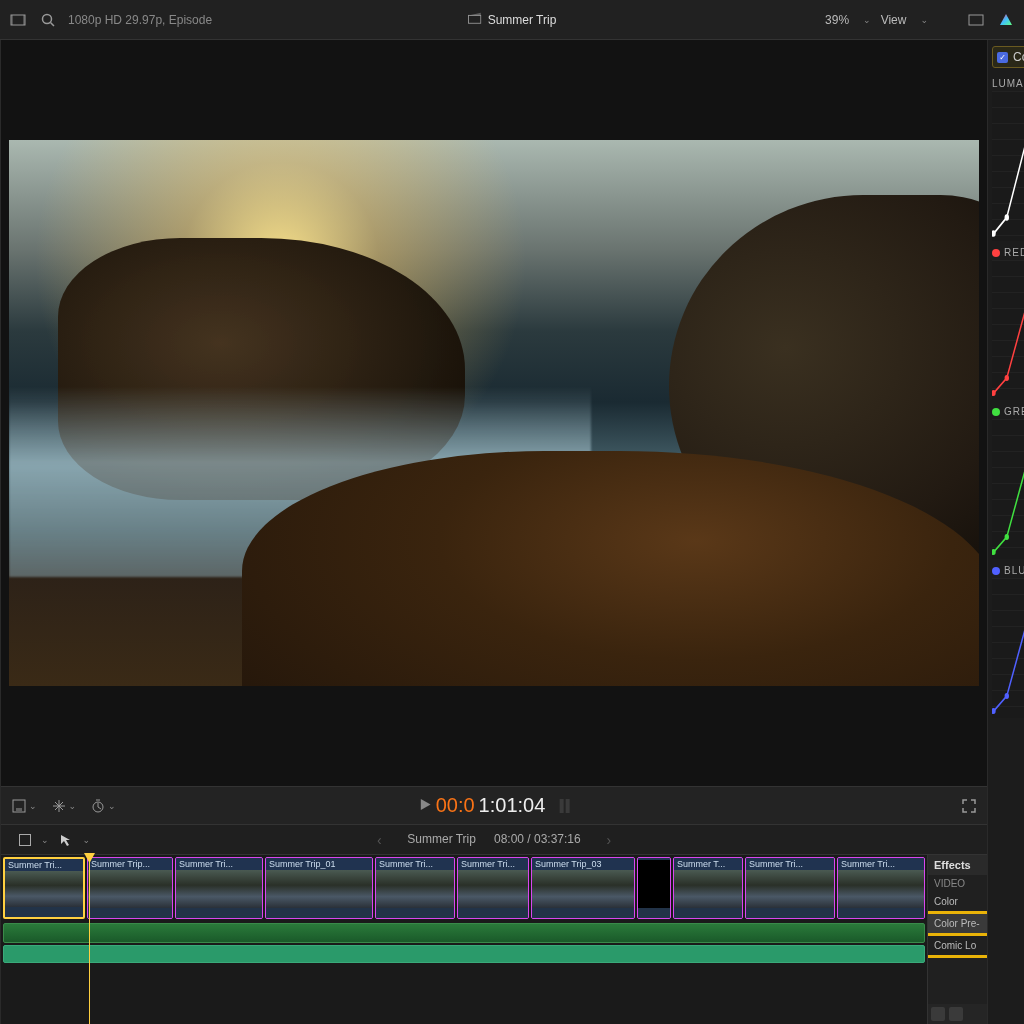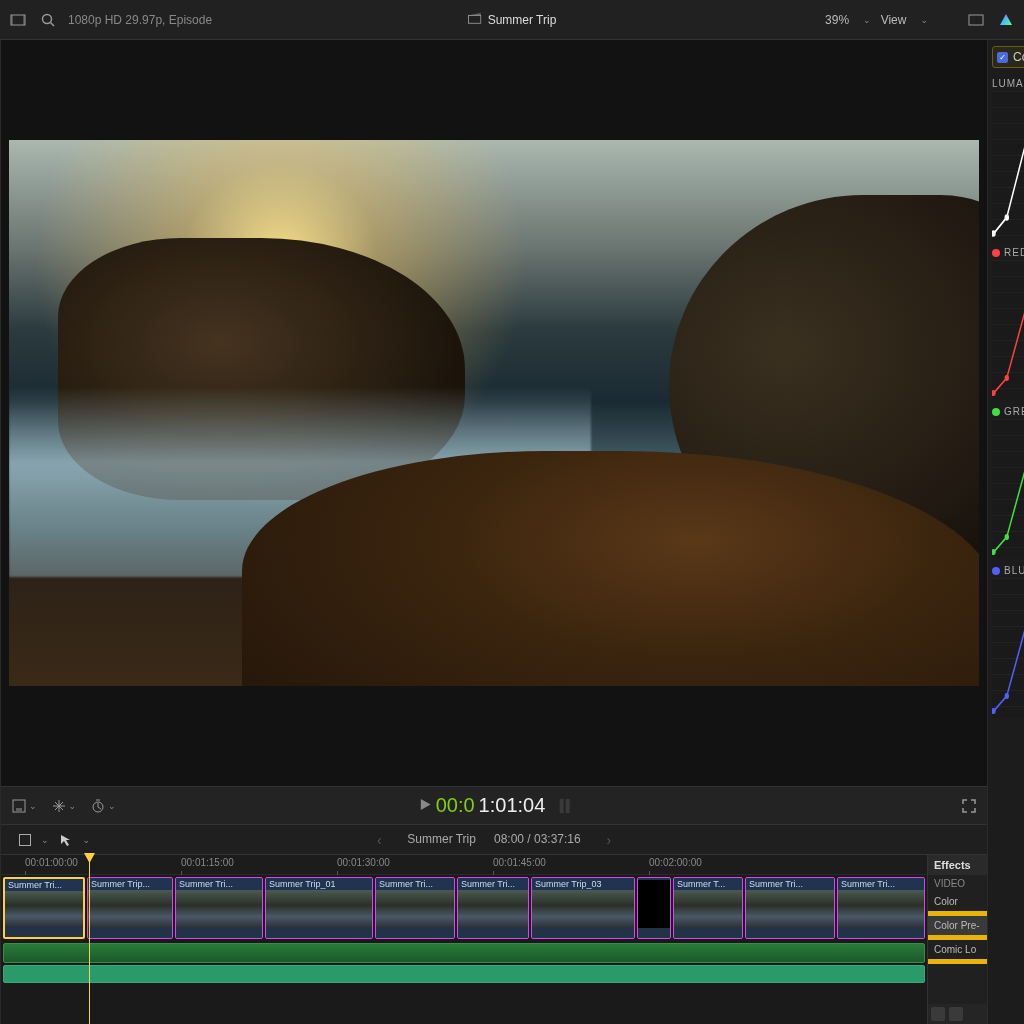--- a/index.html
+++ b/index.html
@@ -38,21 +38,21 @@
 .canvas .rock2 { position:absolute; right:-8%; top:10%; width:40%; height:70%; background:radial-gradient(ellipse at 30% 40%, #3a3020 0%, #221a12 60%, #0e0a06 100%); border-radius:50% 30% 30% 50%; }
 .canvas .rock3 { position:absolute; right:-2%; bottom:-12%; width:78%; height:55%; background:radial-gradient(ellipse at 60% 30%, #5a3818 0%, #3a240e 40%, #20140a 100%); border-radius:40% 50% 10% 10%; }
 .canvas .water { position:absolute; left:0; bottom:20%; width:60%; height:35%; background:linear-gradient(180deg, rgba(160,190,200,.0) 0%, rgba(180,210,220,.6) 40%, rgba(140,170,180,.5) 100%); filter:blur(1px);}
 
 .viewer-bar { height:38px; background:#232323; border-top:1px solid #333; display:flex; align-items:center; padding:0 10px; gap:14px; position:relative; }
 .vb-left { display:flex; gap:14px; align-items:center; }
 .vb-icon { color:#999; cursor:pointer; display:flex; align-items:center; gap:2px;}
 .vb-icon svg{width:16px;height:16px;}
 .tc { position:absolute; left:50%; transform:translateX(-50%); display:flex; align-items:center; gap:4px; font-family:monospace;}
 .tc .play svg{width:13px;height:13px;}
-.tc .dim { color:#84cc16; font-size:20px; }
+.tc .dim { color:#f97316; font-size:20px; }
 .tc .bright { color:#eee; font-size:20px; }
 .vb-right { margin-left:auto; }
 
 
 .proj-bar { height:30px; background:#1f1f1f; border-top:1px solid #333; display:flex; align-items:center; padding:0 10px; gap:10px; }
 .proj-bar .center { position:absolute; left:50%; transform:translateX(-50%); display:flex; gap:18px; color:#aaa; }
 .arrow { color:#555; width:20px; text-align:center; cursor:pointer; font-size:14px;}
 
 
 .tl-wrap { height:170px; background:#1a1a1a; border-top:1px solid #333; display:flex; }
@@ -79,21 +79,21 @@
 .insp-title .cb { width:11px; height:11px; background:#4a6ae0; border-radius:2px; display:flex; align-items:center; justify-content:center; font-size:8px; color:#fff;}
 .curve-lbl { font-size:10px; color:#aaa; letter-spacing:1px; margin:4px 0 2px; display:flex; align-items:center; gap:4px;}
 .dot { width:8px; height:8px; border-radius:50%; }
 .curve { height:130px; background:repeating-linear-gradient(180deg,#222 0,#222 1px,#1a1a1a 1px,#1a1a1a 16px); position:relative; margin-bottom:6px;}
 .cv-line { position:absolute; stroke-width:2; fill:none;}
 
 
 .fx-panel { width:60px; background:#202020; border-left:1px solid #333; display:flex; flex-direction:column;}
 .fx-hdr { padding:4px 6px; font-size:11px; font-weight:600; color:#ddd; background:#2a2a2a;}
 .fx-sub { padding:3px 6px; font-size:10px; color:#888;}
-.fx-item { padding:4px 6px; font-size:10px; color:#bbb; border-bottom:5px solid #eab308; white-space:nowrap; overflow:hidden; cursor:pointer;}
+.fx-item { padding:4px 6px; font-size:10px; color:#bbb; border-bottom:3px solid #eab308; white-space:nowrap; overflow:hidden; cursor:pointer;}
 .fx-item.sel { background:#3a3a3a;}
 .fx-foot { margin-top:auto; height:20px; background:#252525; display:flex; gap:4px; padding:3px;}
 .fx-foot .sq { width:14px; height:14px; background:#3a3a3a; border-radius:2px;}
 
 .tools { display:flex; gap:10px; align-items:center; padding:0 8px;}
 .tool { color:#aaa; cursor:pointer; display:flex; align-items:center; gap:2px;}
 
 
 .th-a{background:linear-gradient(180deg,#b8c4bc 0%,#4a5852 30%,#5a6a72 60%,#2a3230 100%);}
 .th-b{background:linear-gradient(180deg,#d0d8dc 0%,#8a98a0 40%,#3a4446 100%);}
@@ -261,27 +261,20 @@
           <span class="arrow">‹</span>
           <span>Summer Trip</span>
           <span>08:00 / 03:37:16</span>
           <span class="arrow">›</span>
         </div>
       </div>
 
       <div class="tl-wrap">
         <div class="tl-main" style="position:relative;">
           <div class="playhead"></div>
-          <div class="ruler" id="ruler">
-              <div class="tick" style="left: 24px;">00:01:00:00</div>
-              <div class="tick" style="left: 180px;">00:01:15:00</div>
-              <div class="tick" style="left: 336px;">00:01:30:00</div>
-              <div class="tick" style="left: 492px;">00:01:45:00</div>
-              <div class="tick" style="left: 648px;">00:02:00:00</div>
-            </div>
           <div class="v-track" id="vtrack">
               <div class="tl-clip sel" style="width: 82px;">
                 <div class="hdr">Summer Tri...</div>
                 <div class="th th-a"></div>
                 <div class="ft"></div>
               </div>
               <div class="tl-clip" style="width: 86px;">
                 <div class="hdr">Summer Trip...</div>
                 <div class="th th-b"></div>
                 <div class="ft"></div>

